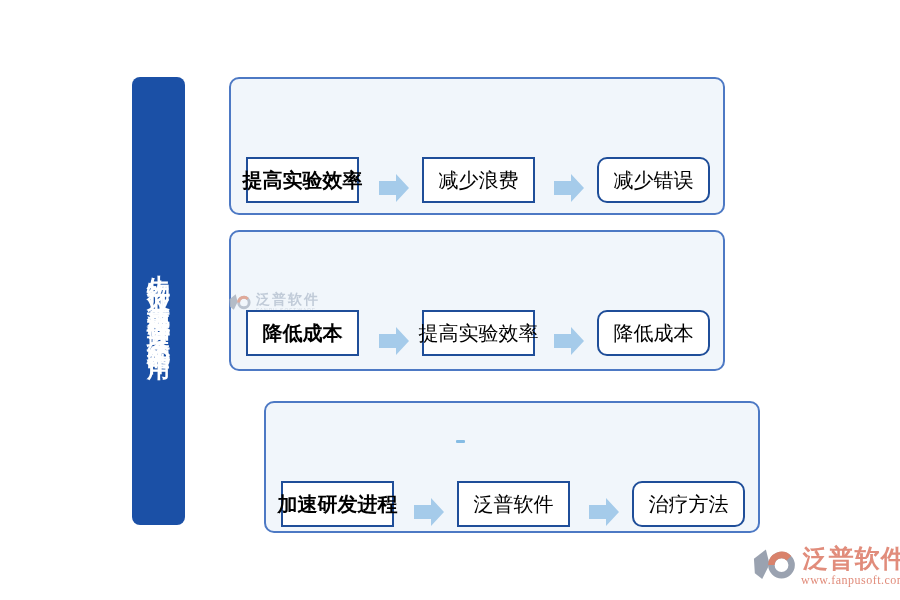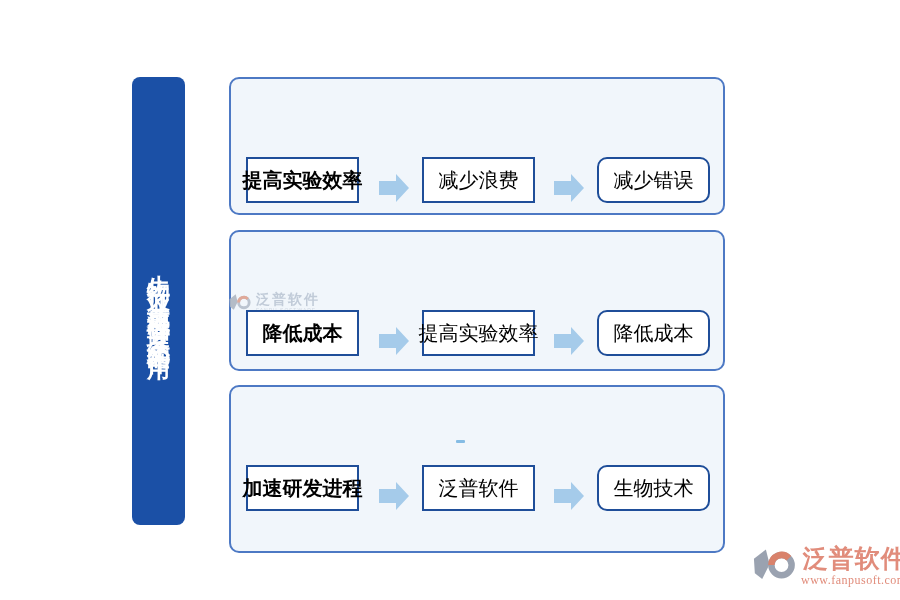--- a/index.html
+++ b/index.html
@@ -33,21 +33,21 @@
     font-weight:600;line-height:53px;
   }
   
   .panel{
     position:absolute;left:229px;width:496px;
     background:var(--panel-bg);
     border:2px solid var(--panel-border);border-radius:10px;
   }
   .panel-1{top:77px;height:138px;}
   .panel-2{top:230px;height:141px;}
-  .panel-3{top:385px;height:168px;}
+  .panel-3{top:401px;height:132px;margin-left:35px;}
   
   .flow-box{
     position:absolute;top:78px;width:113px;height:46px;
     background:#ffffff;border:2px solid var(--box-border);
     display:flex;align-items:center;justify-content:center;
     font-size:20px;color:var(--box-text);white-space:nowrap;z-index:2;
   }
   .flow-box.b1{left:15px;font-weight:bold;}
   .flow-box.b2{left:191px;}
   .flow-box.b3{left:366px;border-radius:10px;}
@@ -138,21 +138,21 @@
 
   <div class="panel panel-3">
     <div class="flow-box b1">加速研发进程</div>
     <svg class="arrow a1" viewBox="0 0 30 28">
       <polygon points="0,7 17,7 17,0 30,14 17,28 17,21 0,21"></polygon>
     </svg>
     <div class="flow-box b2">泛普软件</div>
     <svg class="arrow a2" viewBox="0 0 30 28">
       <polygon points="0,7 17,7 17,0 30,14 17,28 17,21 0,21"></polygon>
     </svg>
-    <div class="flow-box b3">生物技术</div>
+    <div class="flow-box b3">治疗方法</div>
   </div>
 
   <div class="dash"></div>
 
   <div class="footer-logo">
     <svg width="46" height="42" viewBox="0 0 50 44">
       <polygon points="1,14 14,4 18,20 10,36 2,30" fill="#9AA2B0"></polygon>
       <circle cx="31" cy="21" r="11" fill="none" stroke="#9AA2B0" stroke-width="7"></circle>
       <path d="M 20 21 A 11 11 0 0 1 39 13.5" fill="none" stroke="#D9826B" stroke-width="7"></path>
     </svg>

